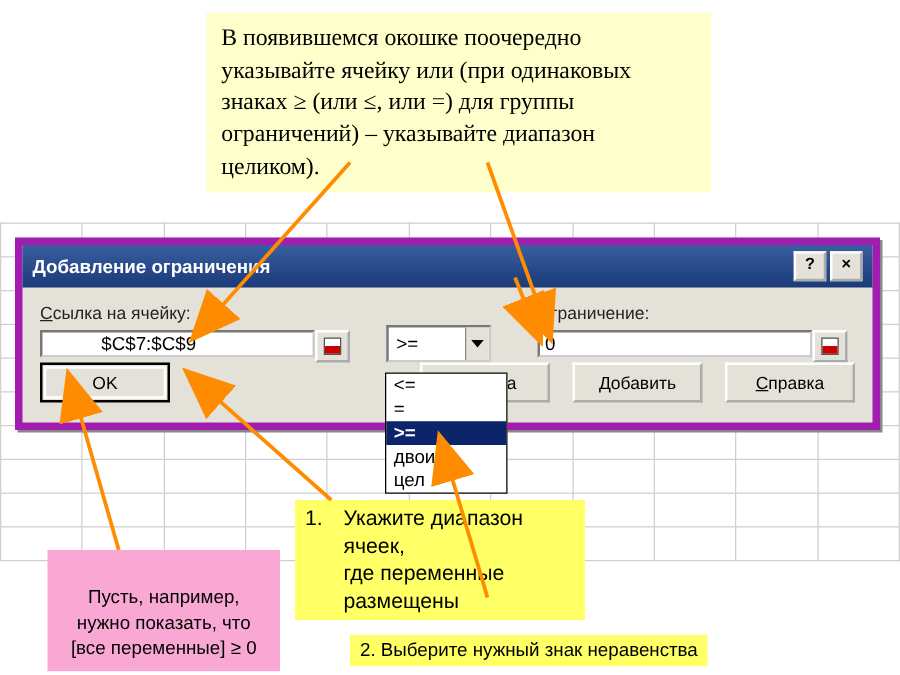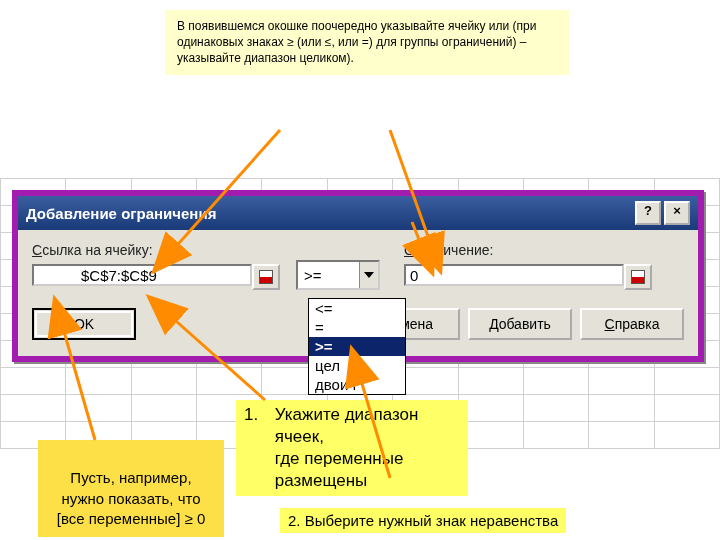--- a/index.html
+++ b/index.html
@@ -1,42 +1,42 @@
 <!DOCTYPE html>
 <html><head>
 <meta charset="utf-8">
 <style>
   html,body{margin:0;padding:0;width:720px;height:540px;font-family:Arial,"Helvetica Neue",sans-serif;background:#fff;overflow:hidden}
-  .callout{position:absolute;background:#ffffcc;padding:8px 12px;font-size:12px;line-height:1.35;font-family:Liberation Sans, sans-serif;color:#000}
-  .callout.blue{background:#fde047;font-family:Arial,sans-serif;font-size:15px;text-align:center;line-height:1.35}
+  .callout{position:absolute;background:#ffffcc;padding:8px 12px;font-size:19px;line-height:1.35;font-family:Liberation Serif, serif;color:#000}
+  .callout.blue{background:#f9a8d4;font-family:Arial,sans-serif;font-size:15px;text-align:center;line-height:1.35}
   .small-yellow{position:absolute;background:#ffff66;padding:4px 8px;font-size:15px}
 
   
   .grid{position:absolute;left:0;top:178px;width:720px;height:260px}
   .grid table{border-collapse:collapse;width:100%;height:100%}
   .grid td{border:1px solid #d0d0d0;height:24px}
 
   
   .dialog{position:absolute;left:12px;top:190px;width:680px;background:#e4e2d8;border:6px solid #a21caf;box-shadow:2px 2px 0 #888}
   .titlebar{background:linear-gradient(#3a5ea0,#1a3a78);color:#fff;font-weight:bold;font-size:15px;padding:5px 8px;display:flex;align-items:center;font-family:Tahoma,Arial,sans-serif}
   .titlebar .spacer{flex:1}
   .titlebtn{width:22px;height:20px;margin-left:3px;background:#e4e2d8;border:2px outset #fff;color:#000;font-size:13px;font-weight:bold;text-align:center;line-height:16px;font-family:Arial,sans-serif}
   .dlgbody{padding:12px 14px 16px}
   .fieldlabel{font-size:14px;color:#222;margin-bottom:6px;font-family:Tahoma,Arial,sans-serif}
-  .row{display:flex;align-items:flex-end;gap:14px}
+  .row{display:flex;align-items:flex-end;gap:27px}
   .col{display:flex;flex-direction:column}
   .txtwrap{display:flex;height:26px}
   .txt{background:#fff;border:2px inset #ccc;height:22px;padding:1px 4px;font-size:15px;font-family:Arial,sans-serif;box-sizing:border-box}
   .rangebtn{width:24px;height:22px;border:2px outset #fff;background:#e4e2d8;display:flex;align-items:center;justify-content:center}
   .rangeicon{width:12px;height:12px;background:linear-gradient(#fff 50%,#c00 50%);border:1px solid #555}
   .selectbox{width:80px;height:26px;border:2px inset #ccc;background:#fff;display:flex;align-items:center;font-size:15px}
   .selectbox .val{flex:1;padding:0 6px}
   .selectbox .arrow{width:18px;height:100%;background:#e4e2d8;border-left:1px solid #888;display:flex;align-items:center;justify-content:center}
   .tri{width:0;height:0;border-left:5px solid transparent;border-right:5px solid transparent;border-top:6px solid #000}
-  .btnrow{margin-top:18px;display:flex;gap:8px}
+  .btnrow{display:flex;gap:18px}
   .btn{min-width:100px;height:28px;border:2px outset #fff;background:#e4e2d8;font-size:14px;font-family:Tahoma,Arial,sans-serif;display:flex;align-items:center;justify-content:center}
   .btn.ok{border:2px solid #000;box-shadow:inset 0 0 0 1px #e4e2d8,inset 0 0 0 3px #fff}
 
   
   .dropdown{position:absolute;left:308px;top:298px;width:96px;background:#fff;border:1px solid #000;font-size:15px;font-family:Tahoma,Arial,sans-serif;z-index:5}
   .dropdown div{padding:1px 6px}
   .dropdown .sel{background:#0b246a;color:#fff;font-weight:bold}
 
   
   svg.arrows{position:absolute;left:0;top:0;width:720px;height:540px;pointer-events:none;z-index:10}
@@ -238,22 +238,22 @@
       <div class="btn"><u class="acc">Д</u>обавить</div>
       <div class="btn"><u class="acc">С</u>правка</div>
     </div>
   </div>
 </div>
 
 <div class="dropdown">
   <div>&lt;=</div>
   <div>=</div>
   <div class="sel">&gt;=</div>
+  <div>двоич</div>
   <div>цел</div>
-  <div>двоич</div>
 </div>
 
 <div class="small-yellow" style="left:236px;top:400px;width:216px;font-size:17px;line-height:1.3">
   <span style="display:inline-block;width:26px;vertical-align:top">1.</span>
   <span style="display:inline-block;width:182px;white-space:pre-line">Укажите диапазон ячеек,
 где переменные размещены</span>
 </div>
 
 <div class="small-yellow" style="left:280px;top:508px">
   <span>2. Выберите нужный знак неравенства</span>

